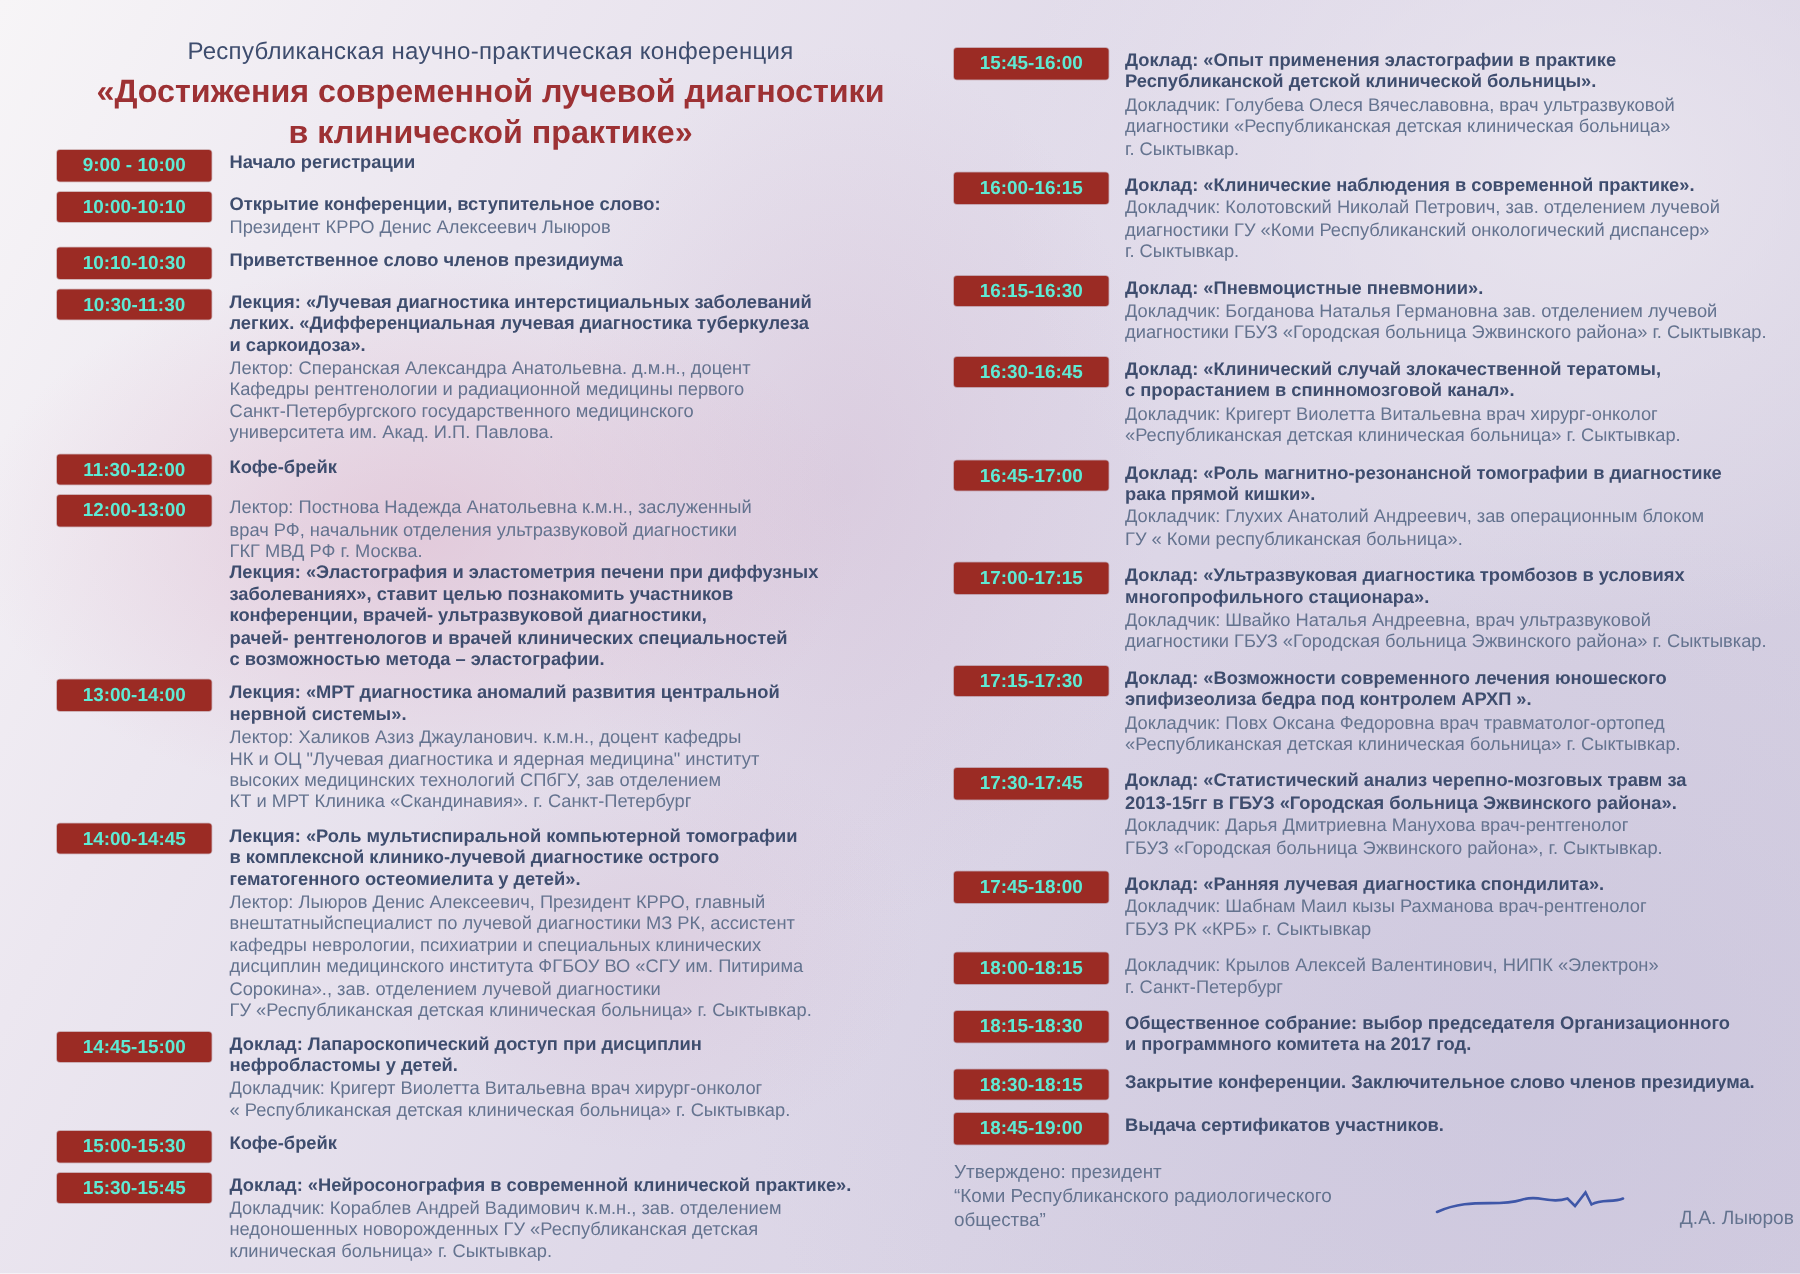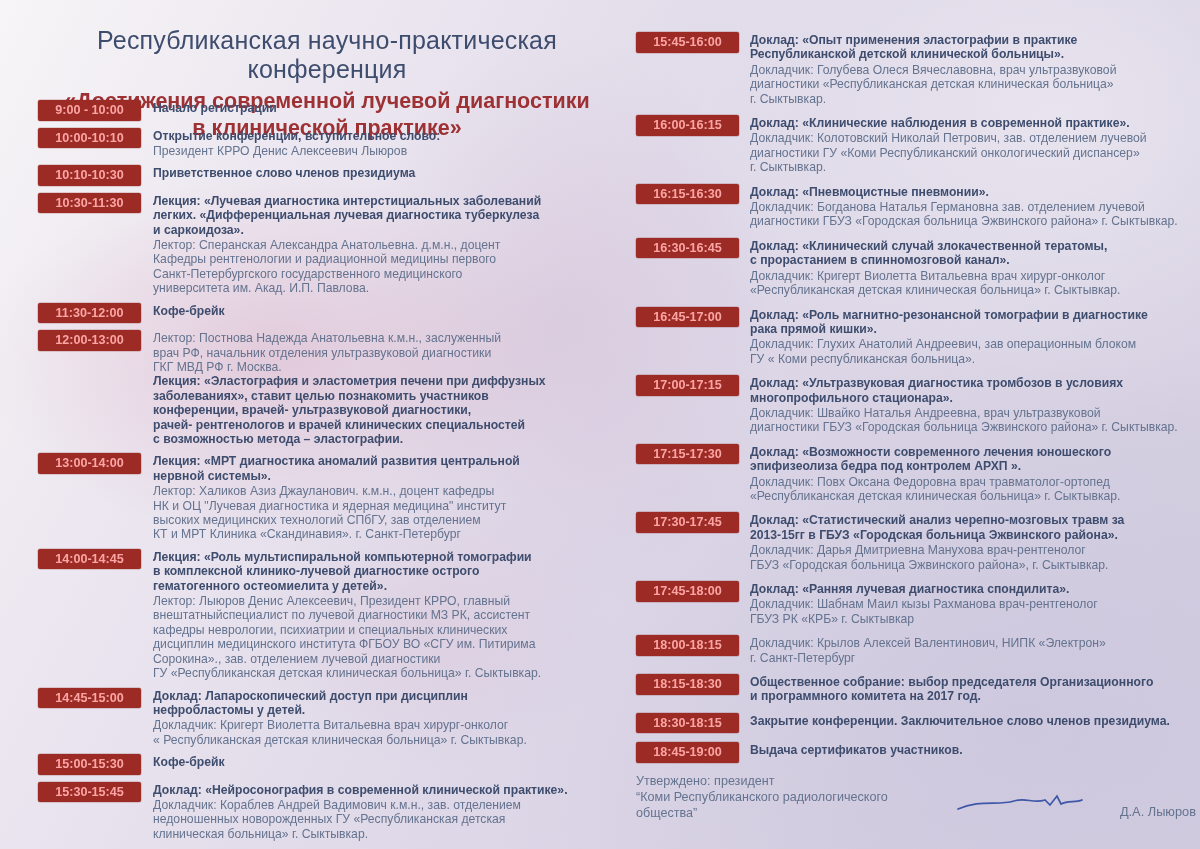--- a/index.html
+++ b/index.html
@@ -14,34 +14,34 @@
     background:
       radial-gradient(ellipse 420px 260px at 23% 42%, rgba(216,164,190,0.40), rgba(216,164,190,0) 70%),
       radial-gradient(ellipse 300px 420px at 47% 38%, rgba(200,165,195,0.28), rgba(200,165,195,0) 70%),
       radial-gradient(ellipse 260px 200px at 36% 74%, rgba(210,175,200,0.25), rgba(210,175,200,0) 70%),
       radial-gradient(ellipse 520px 420px at 88% 14%, rgba(235,231,240,0.85), rgba(235,231,240,0) 75%),
       radial-gradient(ellipse 700px 500px at 85% 85%, rgba(195,190,218,0.40), rgba(195,190,218,0) 75%),
       linear-gradient(118deg, #f7f5f7 0%, #ece7f0 22%, #ded8e8 52%, #d6d0e2 78%, #d3cde0 100%);
   }
 
   .title-block { position: absolute; left: 38px; top: 26px; width: 578px; text-align: center; }
-  .title-sub   { font-size: 25px; color: var(--heading-blue); letter-spacing: 0.2px; margin-bottom: 4px; }
+  .title-sub   { font-size: 16px; color: var(--heading-blue); letter-spacing: 0.2px; margin-bottom: 4px; }
   .title-main  { font-size: 21.5px; font-weight: bold; color: var(--title-red); line-height: 27px; }
 
   .col { position: absolute; }
   .col-left  { left: 38px;  top: 100px; width: 578px; }
   .col-right { left: 636px; top: 32px;  width: 560px; }
 
   .row { display: flex; align-items: flex-start; margin-bottom: 7px; }
   .col-right .row { margin-bottom: 9px; }
 
   .badge {
     flex: 0 0 103px;
     background: var(--badge-red);
-    color: #fca5a5;
+    color: #5eead4;
     font-weight: bold;
     font-size: 12.6px;
     text-align: center;
     padding: 3px 0 3.5px 0;
     border-radius: 2px;
     margin-right: 12px;
     box-shadow: 0 0 0 0.5px rgba(120,30,25,0.35);
   }
   .col-right .badge { margin-right: 11px; }
 

